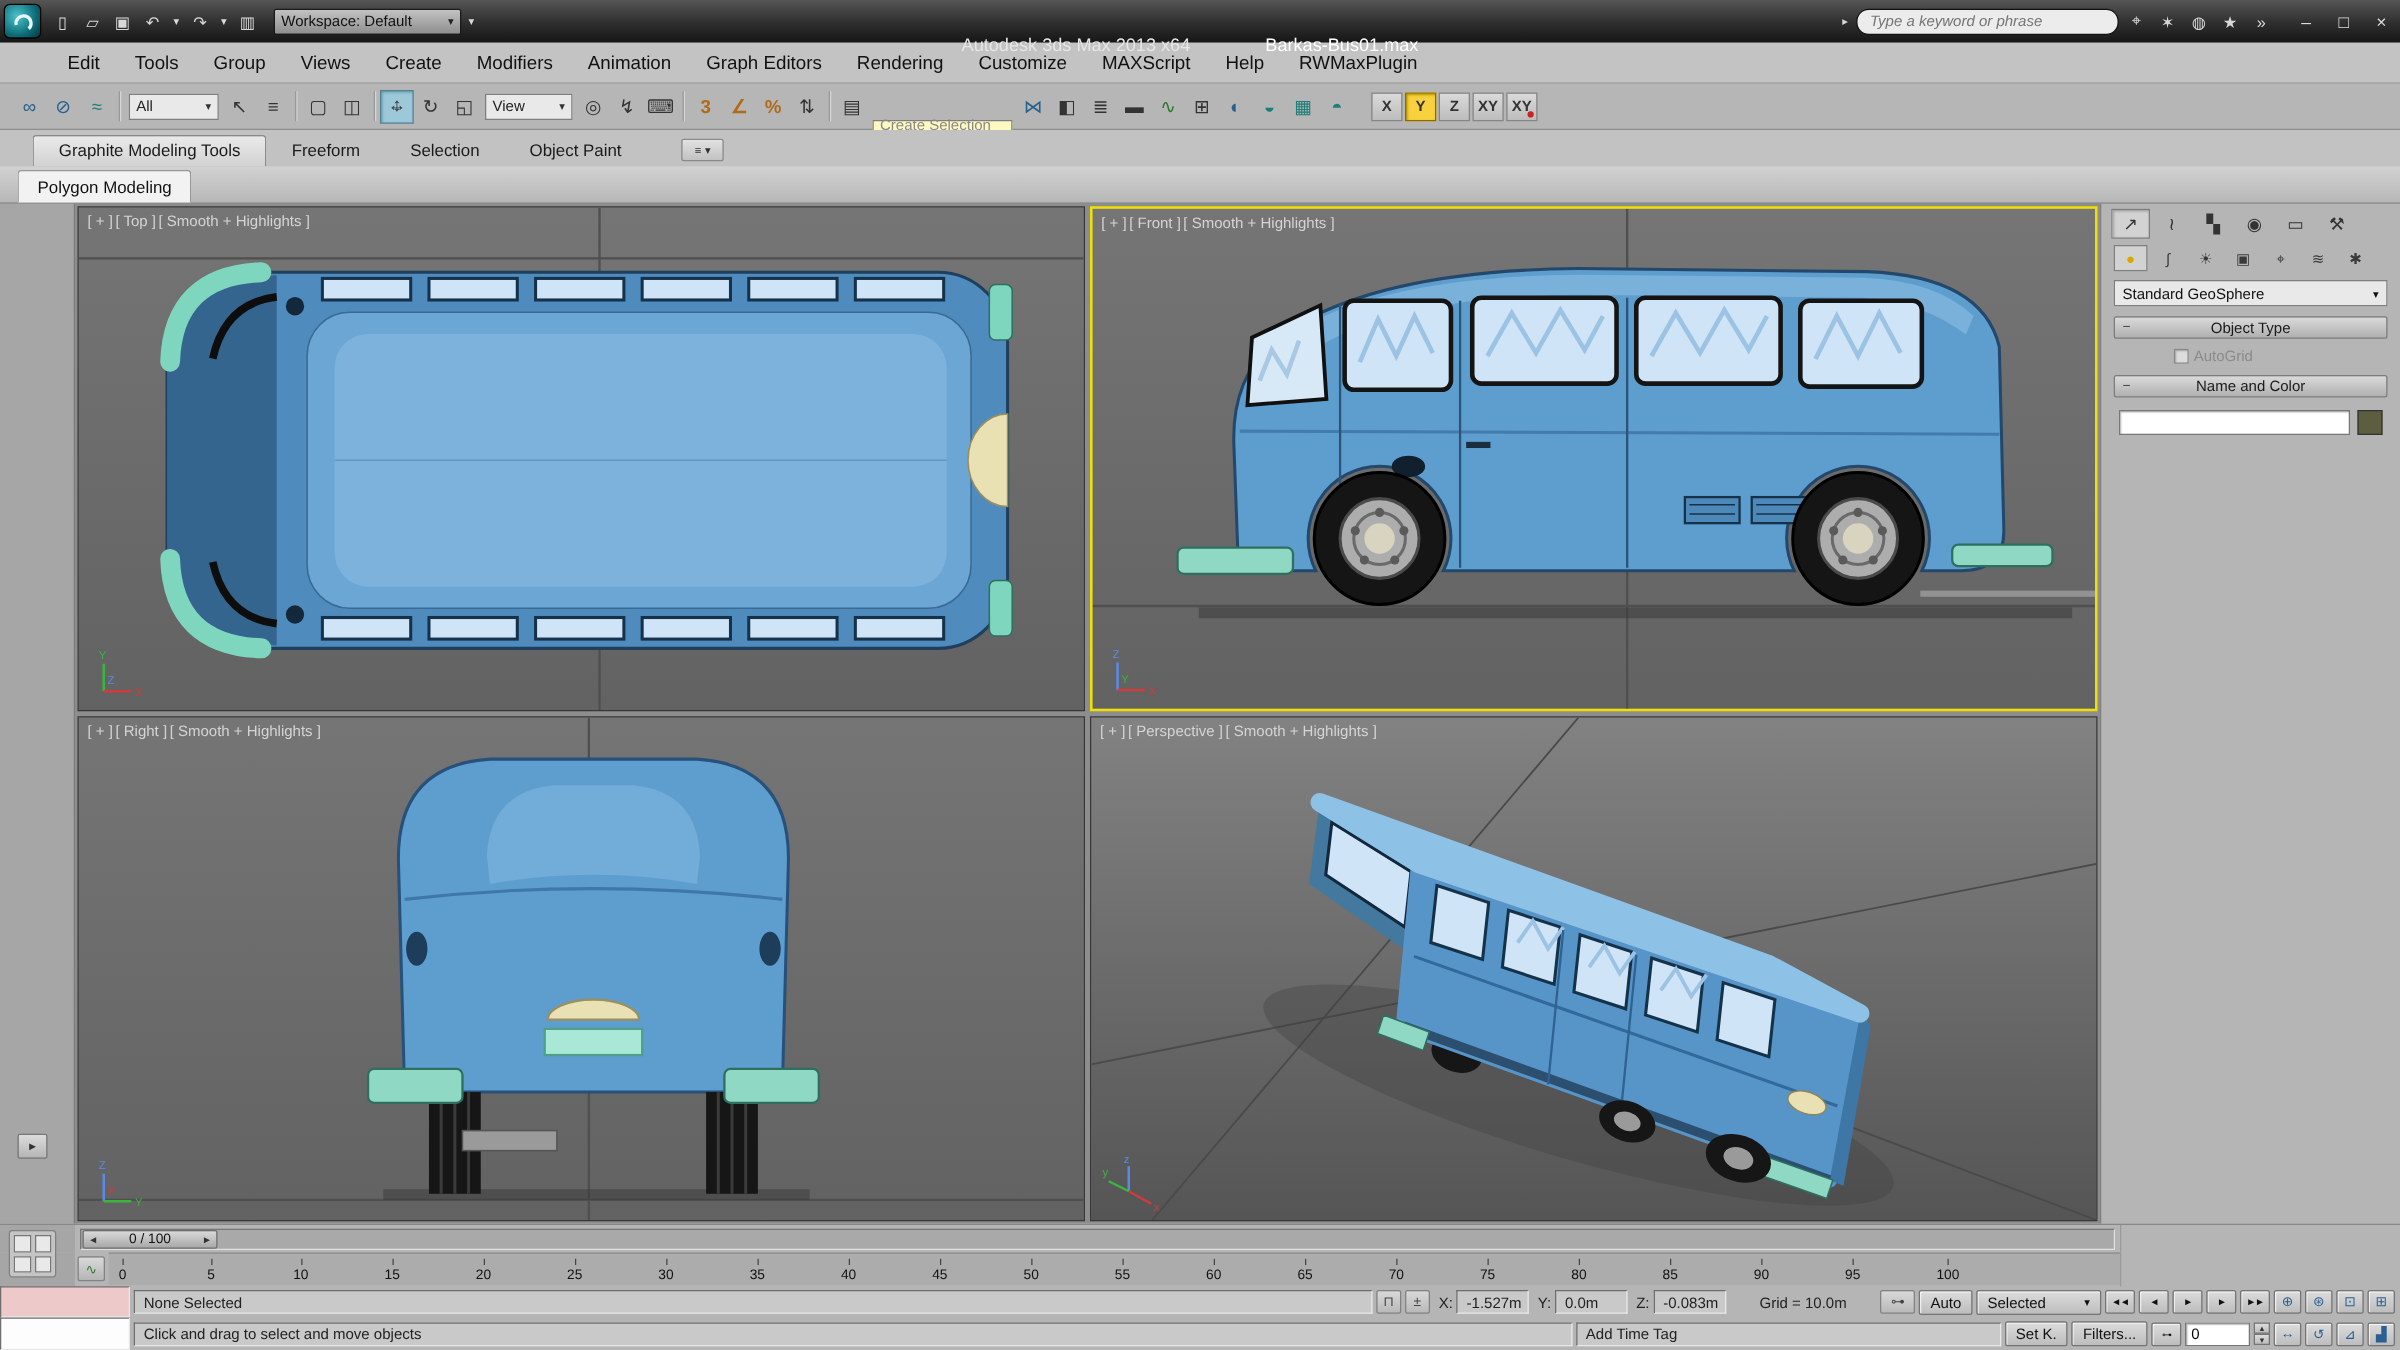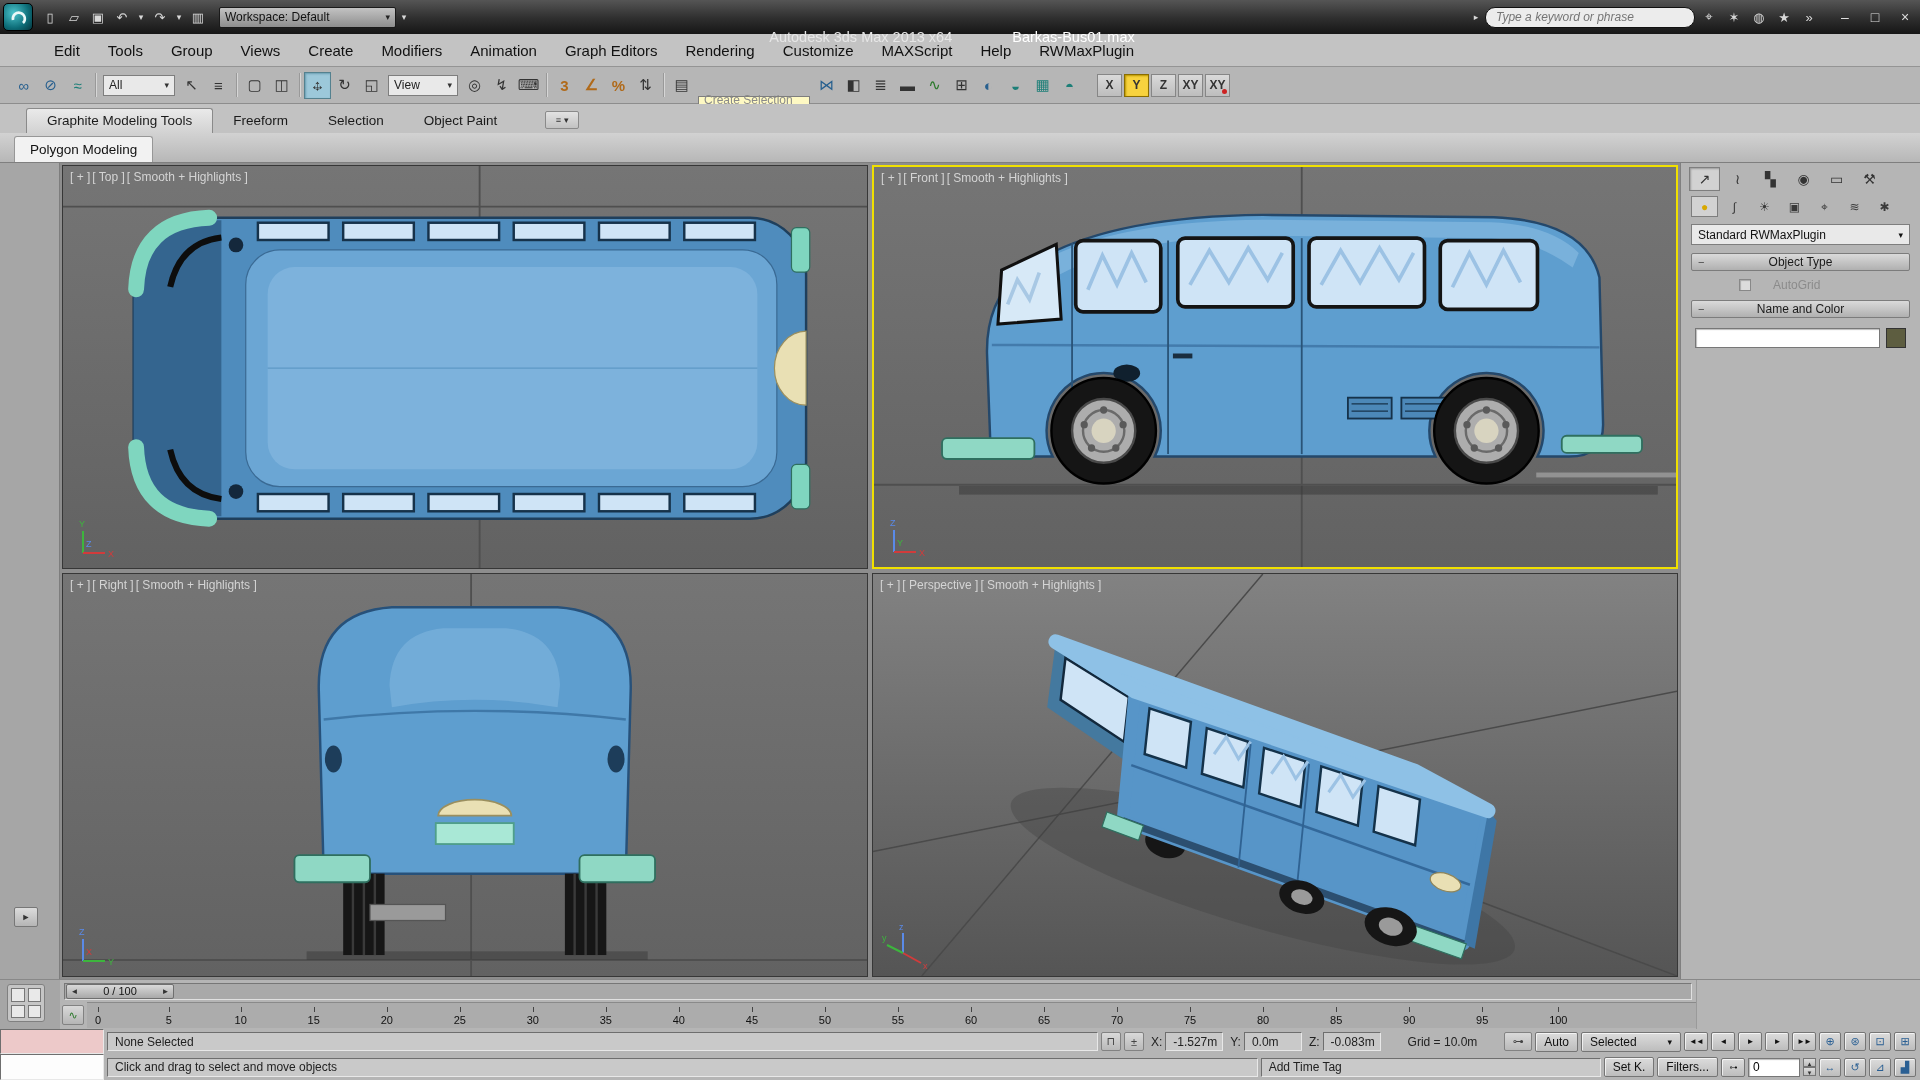--- a/index.html
+++ b/index.html
@@ -9,21 +9,21 @@
   
   .titlebar { height:34px; background:linear-gradient(#555 0%, #2e2e2e 55%, #161616 100%);
     display:flex; align-items:center; position:relative; color:#e6e6e6; flex:0 0 34px; }
   .logo { width:30px; height:28px; margin:0 6px 0 3px; border-radius:5px;
     background:radial-gradient(circle at 35% 35%, #4cc4cc, #0d6d78 60%, #06343c);
     border:1px solid #000; display:flex; align-items:center; justify-content:center; }
   .qat { display:flex; align-items:center; gap:2px; }
   .t-icon { width:22px; height:22px; display:flex; align-items:center; justify-content:center;
     font-size:13px; color:#d8d8d8; }
   .t-icon.small { width:12px; font-size:9px; }
-  .ws-dd { margin-left:8px; width:177px; height:21px; background:linear-gradient(#c2c2c2,#8e8e8e);
+  .ws-dd { margin-left:8px; width:150px; height:21px; background:linear-gradient(#c2c2c2,#8e8e8e);
     border:1px solid #1a1a1a; border-radius:2px; color:#111; font-size:12px;
     display:flex; align-items:center; padding:0 5px; }
   .ws-dd .arr { margin-left:auto; font-size:9px; color:#222; }
   .title-center { position:absolute; left:0; right:16px; display:flex; justify-content:center; gap:60px;
     font-size:14.5px; pointer-events:none;margin-top:40px; }
   .title-center .fname { color:#fff; }
   .infocenter { margin-left:auto; display:flex; align-items:center; gap:3px; z-index:2; }
   .search { width:210px; height:21px; border-radius:10px; border:1px solid #111;
     background:#ececec; font-size:12px; font-style:italic; color:#444; padding:0 10px; outline:none; }
   .winbtns { display:flex; margin-left:10px; z-index:2; }
@@ -93,21 +93,21 @@
   .cp-cats { display:flex; gap:3px; padding:5px 10px 3px; }
   .cp-cat { width:27px; height:21px; display:flex; align-items:center; justify-content:center; font-size:12px; color:#3a3a3a; }
   .cp-cat.active { background:#d2d2d2; border:1px solid #7e7e7e; color:#d8a800; }
   .cp-dd { margin:4px 10px; height:21px; background:#e9e9e9; border:1px solid #7e7e7e;
     display:flex; align-items:center; padding:0 6px; font-size:12px; color:#111; }
   .cp-dd .arr { margin-left:auto; font-size:9px; }
   .roll { margin:8px 10px 4px; height:18px; background:linear-gradient(#dadada,#b0b0b0);
     border:1px solid #7c7c7c; border-radius:2px; display:flex; align-items:center; justify-content:center;
     font-size:12px; color:#1a1a1a; position:relative; }
   .roll .minus { position:absolute; left:6px; font-size:11px; color:#444; }
-  .autogrid { display:flex; align-items:center; gap:22px; margin:7px 0 4px 58px; color:#8b8b8b; font-size:12px; }
+  .autogrid { display:flex; align-items:center; gap:4px; margin:7px 0 4px 58px; color:#8b8b8b; font-size:12px; }
   .chk { width:12px; height:12px; background:#dcdcdc; border:1px solid #888;
     box-shadow:inset 1px 1px 1px #aaa; }
   .cp-grid { display:grid; grid-template-columns:1fr 1fr; gap:6px 7px; margin:4px 14px 10px; }
   .cpbtn { height:21px; background:linear-gradient(#e4e4e4,#bfbfbf); border:1px solid #707070;
     border-radius:3px; box-shadow:inset 1px 1px 0 #f2f2f2; font-size:12.5px; color:#111;
     display:flex; align-items:center; justify-content:center; }
   .namecolor { display:flex; gap:6px; margin:10px 14px; align-items:center; }
   .nc-input { flex:1; height:20px; background:#fff; border:1px solid #777;
     box-shadow:inset 1px 1px 1px #bbb; outline:none; font-size:12px; padding:0 4px; }
   .swatch { width:20px; height:20px; background:#5d5d40; border:1px solid #333; }
@@ -548,21 +548,21 @@
       <div class="cp-cats">
         <span class="cp-cat active">●</span>
         <span class="cp-cat">∫</span>
         <span class="cp-cat">☀</span>
         <span class="cp-cat">▣</span>
         <span class="cp-cat">⌖</span>
         <span class="cp-cat">≋</span>
         <span class="cp-cat">✱</span>
       </div>
       <div class="cp-dd">
-        <span>Standard RWMaxPlugin</span>
+        <span>Standard GeoSphere</span>
         <span class="arr">▾</span>
       </div>
       <div class="roll">
         <span class="minus">−</span>
         <span>Object Type</span>
       </div>
       <div class="autogrid">
         <span class="chk"></span>
         <span>AutoGrid</span>
       </div>

